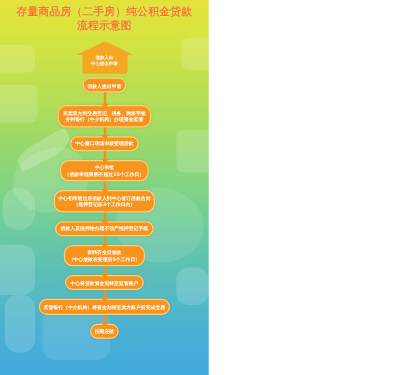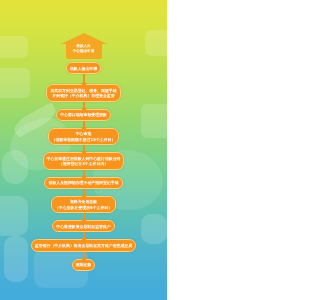--- a/index.html
+++ b/index.html
@@ -173,20 +173,22 @@
   <div class="deco d5"></div>
   <div class="deco d6"></div>
   <div class="deco d7"></div>
   <div class="deco d8"></div>
   <div class="deco d9"></div>
   <div class="deco blob1"></div>
   <div class="deco blob2"></div>
   <div class="deco leaf"></div>
 
   <div class="title-wrap">
+    <span class="title-line l1">存量商品房（二手房）纯公积金贷款</span>
+    <span class="title-line l2">流程示意图</span>
   </div>
 
   <div class="house">
     <div class="roof"></div>
     <div class="body"></div>
     <div class="htext">
       <span>借款人向</span>
       <span>中心提出申请</span>
     </div>
   </div>

